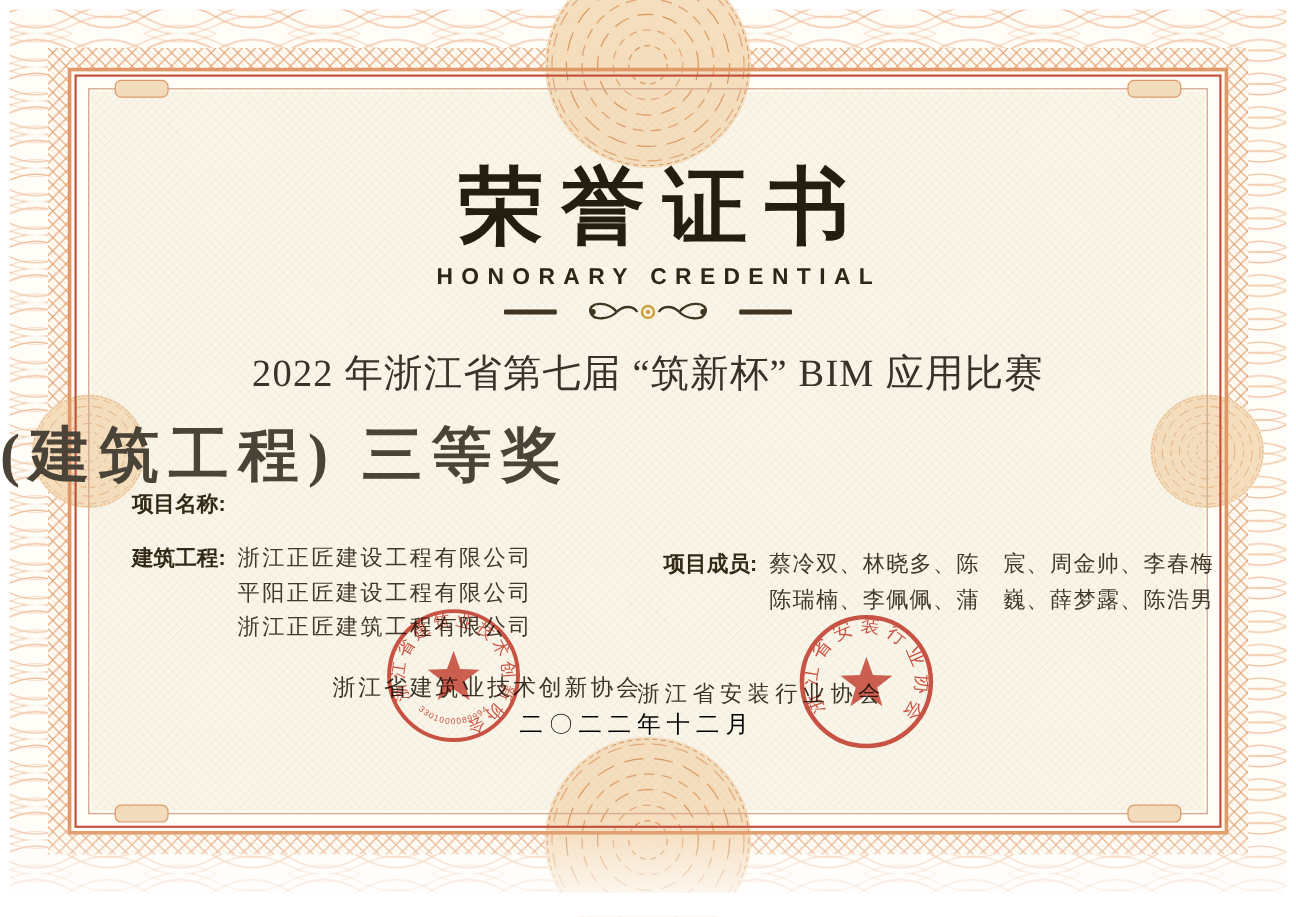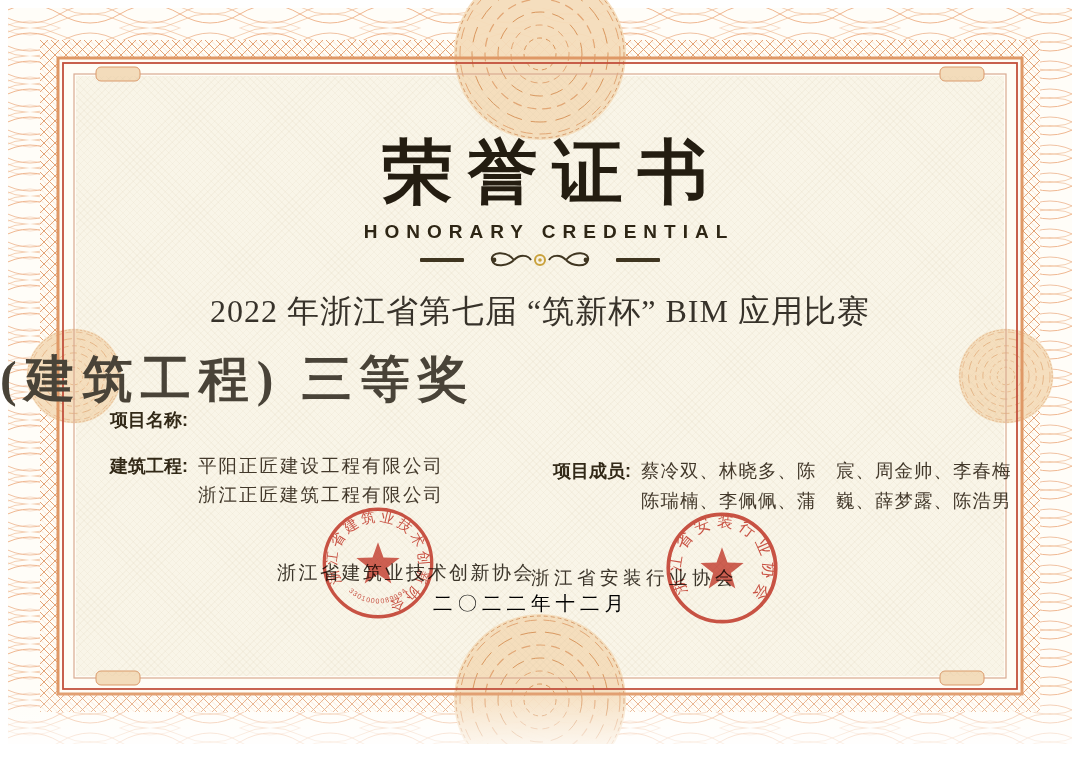--- a/index.html
+++ b/index.html
@@ -126,20 +126,21 @@
 
     <div class="abs line2">(建筑工程) 三等奖</div>
 
     <div class="abs row-project">
       <span class="field-label">项目名称:</span>
     </div>
 
     <div class="abs row-team">
       <span class="field-label">建筑工程:</span>
       <div class="team-values">
+        <div>浙江正匠建设工程有限公司</div>
         <div>平阳正匠建设工程有限公司</div>
         <div>浙江正匠建筑工程有限公司</div>
       </div>
     </div>
 
     <div class="abs row-members">
       <span class="field-label">项目成员:</span>
       <div class="member-values">
         <div>蔡冷双、林晓多、陈　宸、周金帅、李春梅</div>
         <div>陈瑞楠、李佩佩、蒲　巍、薛梦露、陈浩男</div>

